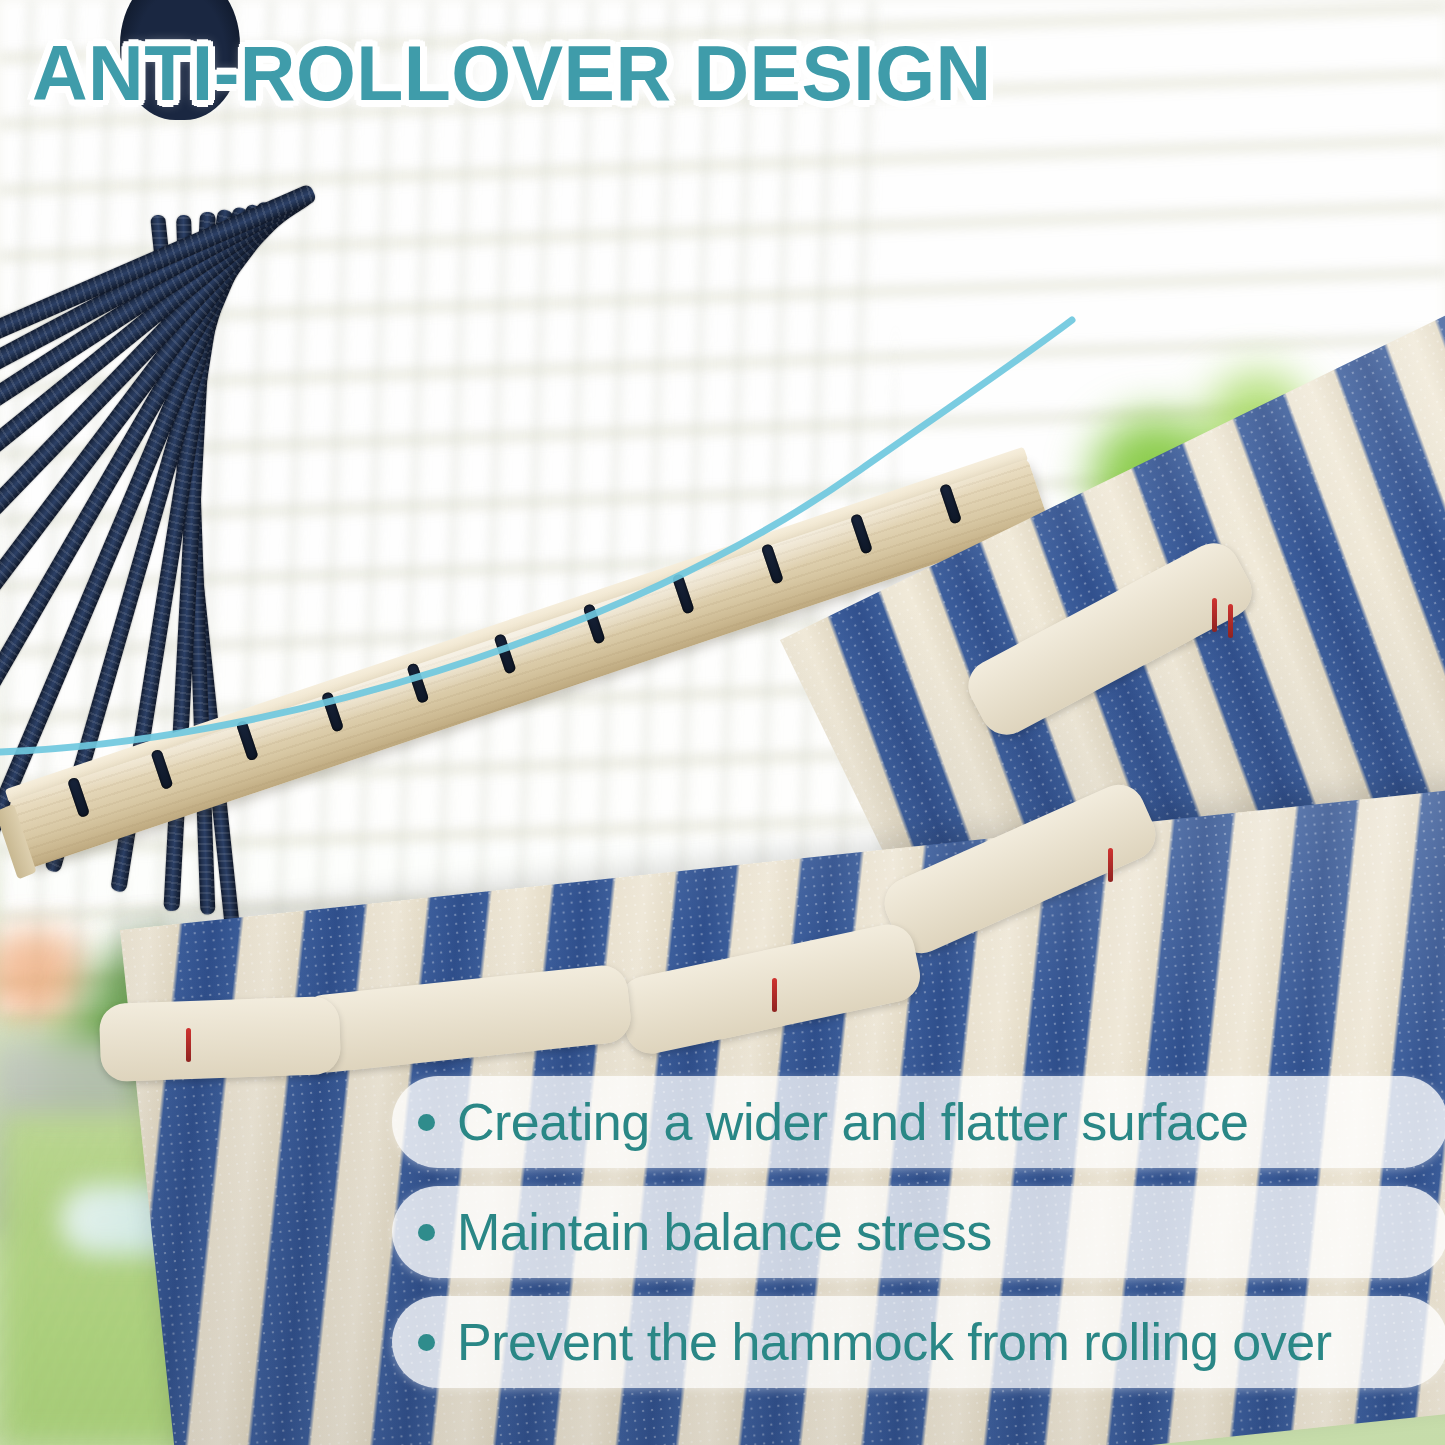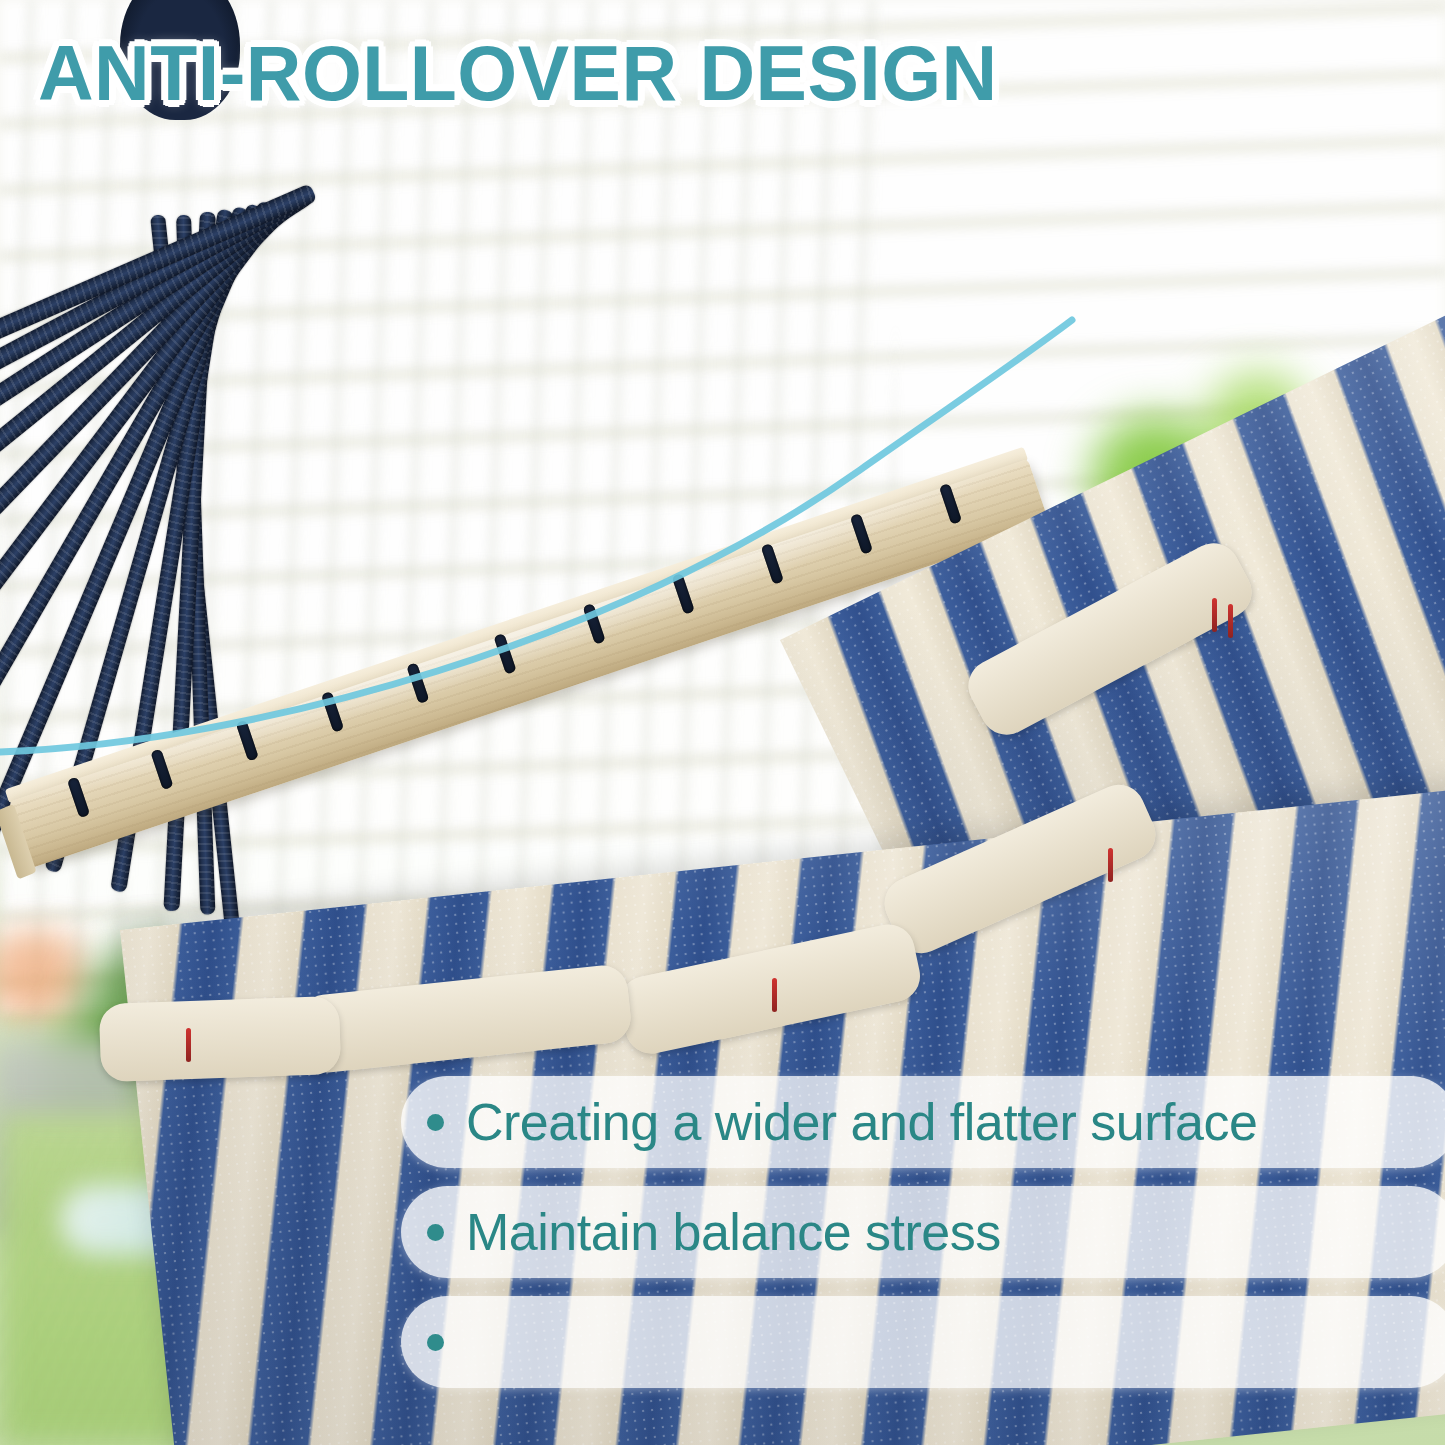--- a/index.html
+++ b/index.html
@@ -124,25 +124,25 @@
     background:linear-gradient(180deg,#cf3330,#8e2320);}
 
   
   .headline{position:absolute;left:32px;top:36px;width:1180px;
     font-weight:700;font-size:77px;line-height:.97;letter-spacing:.5px;
     color:#3f9caa;
     text-shadow:
       -5px -5px 0 #fff, 5px -5px 0 #fff, -5px 5px 0 #fff, 5px 5px 0 #fff,
       -7px 0 0 #fff, 7px 0 0 #fff, 0 -7px 0 #fff, 0 7px 0 #fff,
       -6px -3px 0 #fff, 6px 3px 0 #fff, 3px -6px 0 #fff, -3px 6px 0 #fff,
-      0 0 14px rgba(255,255,255,.95); margin-left: 6px;}
+      0 0 14px rgba(255,255,255,.95);}
   .hl-line{display:block;white-space:nowrap;}
 
   
-  .bullets{position:absolute;left:401px;top:1076px;width:1030px;}
+  .bullets{position:absolute;left:392px;top:1076px;width:1030px;}
   .pill{position:relative;display:flex;align-items:center;height:92px;
     border-radius:46px;margin-bottom:18px;padding-left:26px;
     background:linear-gradient(100deg,rgba(255,255,255,.80) 0%,rgba(255,255,255,.74) 45%,rgba(255,255,255,.80) 100%);
     box-shadow:0 2px 9px rgba(255,255,255,.35);}
   .pill.p1{width:1030px;}
   .pill.p2{width:1030px;}
   .pill.p3{width:1030px;margin-bottom:0;}
   .dot{width:17px;height:17px;border-radius:50%;background:#2f8c8c;flex:none;margin-right:22px;}
   .btxt{font-size:52px;font-weight:400;color:#2a8786;letter-spacing:-.5px;white-space:nowrap;}
 </style>
@@ -235,16 +235,17 @@
     <div class="pill p1">
       <span class="dot"></span>
       <span class="btxt">Creating a wider and flatter surface</span>
     </div>
     <div class="pill p2">
       <span class="dot"></span>
       <span class="btxt">Maintain balance stress</span>
     </div>
     <div class="pill p3">
       <span class="dot"></span>
+      <span class="btxt">Prevent the hammock from rolling over</span>
     </div>
   </div>
 
 </div>
 
 </body></html>

